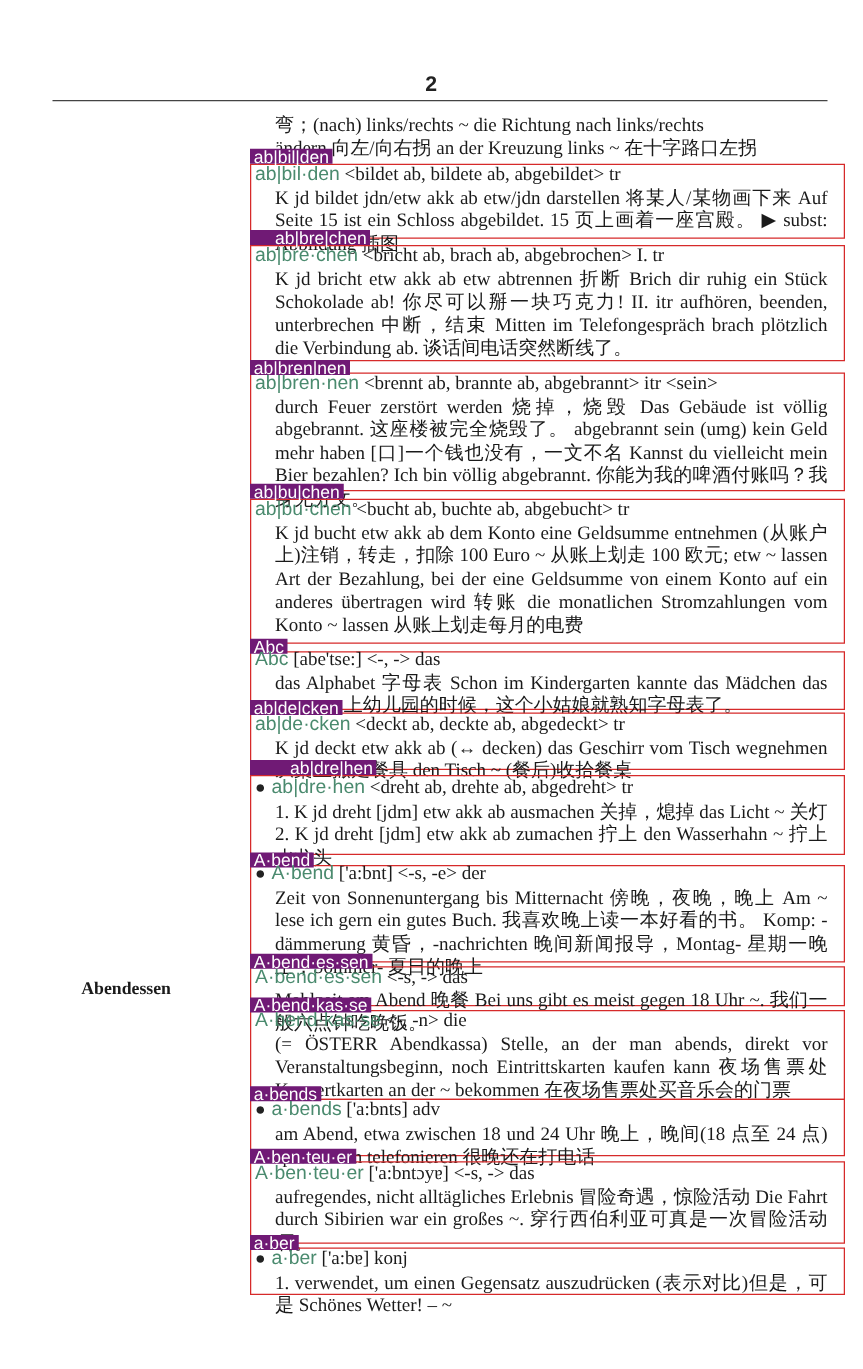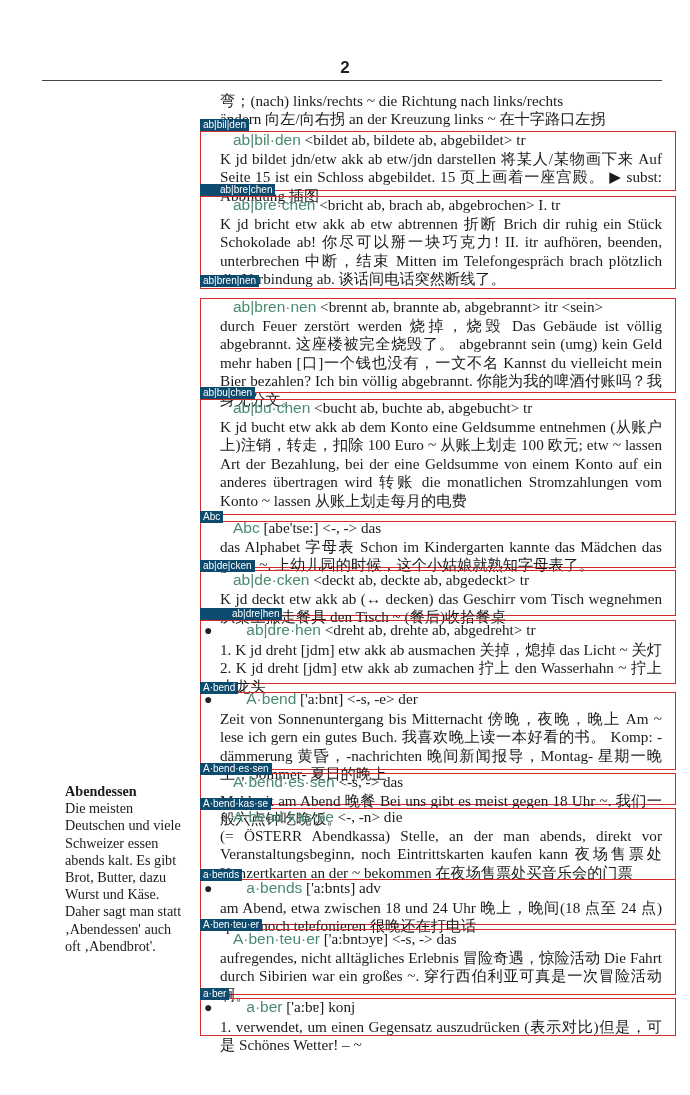--- a/index.html
+++ b/index.html
@@ -12,30 +12,30 @@
     font-family: "Liberation Sans", sans-serif; font-weight: bold; font-size: 17px; color: #222;
   }
   .header-rule {
     position: absolute; top: 80px; left: 42px; width: 620px; height: 0;
     border-top: 1.5px solid #444;
   }
   .cont { position: absolute; left: 220px; width: 440px; font-size: 15.2px; line-height: 18.6px; text-align: justify; }
   .entry { position: absolute; left: 204px; width: 458px; font-size: 15.2px; line-height: 18.6px; text-align: justify; }
   .entry .body { padding-left: 16px; }
   .hw {
-    font-family: "Liberation Sans", "DejaVu Sans", sans-serif; color: #4a8a6e; font-size: 15.5px; margin-left: 29px;
+    font-family: "Liberation Sans", "DejaVu Sans", sans-serif; color: #4a8a6e; font-size: 15.5px;
   }
   .bullet { font-size: 14px; margin-right: 1px; color: #222; }
   .anno-box {
     position: absolute; left: 200px; width: 476px; border: 1.5px solid #d62a2a; box-sizing: border-box;
     pointer-events: none;
   }
   .anno-label {
-    position: absolute; left: 200px; background: #0c4a6e; color: #fff;
-    font-family: "Liberation Sans", sans-serif; font-size: 10px; line-height: 12px; padding: 0 3px;
+    position: absolute; left: 200px; background: #701a75; color: #fff;
+    font-family: "Liberation Sans", sans-serif; font-size: 14px; line-height: 12px; padding: 0 3px;
   }
   .sidebar-note {
     position: absolute; left: 65px; top: 783px; width: 120px;
     font-size: 14.2px; line-height: 17.2px;
   }
   .sidebar-note .title { font-weight: bold; }
 </style>
 </head>
 <body>
 
@@ -55,21 +55,21 @@
 
 <div class="anno-box" style="top:196px;height:93px;"></div>
 <div class="anno-label" style="top:184px;padding-left:20px;">ab|bre|chen</div>
 <div class="entry" style="top:196px;">
   <span class="hw">ab|bre·chen</span>
   <span>&lt;bricht ab, brach ab, abgebrochen&gt; I. tr</span>
   <div class="body">K jd bricht etw akk ab etw abtrennen 折断 Brich dir ruhig ein Stück Schokolade ab! 你尽可以掰一块巧克力! II. itr aufhören, beenden, unterbrechen 中断，结束 Mitten im Telefongespräch brach plötzlich die Verbindung ab. 谈话间电话突然断线了。</div>
 </div>
 
 <div class="anno-box" style="top:298px;height:95px;"></div>
-<div class="anno-label" style="top:275px;">ab|bren|nen</div>
+<div class="anno-label" style="top:288px;">ab|bren|nen</div>
 <div class="entry" style="top:298px;">
   <span class="hw">ab|bren·nen</span>
   <span>&lt;brennt ab, brannte ab, abgebrannt&gt; itr &lt;sein&gt;</span>
   <div class="body">durch Feuer zerstört werden 烧掉，烧毁 Das Gebäude ist völlig abgebrannt. 这座楼被完全烧毁了。 abgebrannt sein (umg) kein Geld mehr haben [口]一个钱也没有，一文不名 Kannst du vielleicht mein Bier bezahlen? Ich bin völlig abgebrannt. 你能为我的啤酒付账吗？我身无分文。</div>
 </div>
 
 <div class="anno-box" style="top:399px;height:116px;"></div>
 <div class="anno-label" style="top:387px;">ab|bu|chen</div>
 <div class="entry" style="top:399px;">
   <span class="hw">ab|bu·chen</span>
@@ -148,14 +148,13 @@
 <div class="anno-label" style="top:988px;">a·ber</div>
 <div class="entry" style="top:998px;">
   <span class="bullet">●</span>
   <span class="hw">a·ber</span>
   <span>['a:bɐ] konj</span>
   <div class="body">1. verwendet, um einen Gegensatz auszudrücken (表示对比)但是，可是 Schönes Wetter! – ~</div>
 </div>
 
 <div class="sidebar-note">
   <div class="title">Abendessen</div>
-  <div>Die meisten Deutschen und viele Schweizer essen abends kalt. Es gibt Brot, Butter, dazu Wurst und Käse. Daher sagt man statt ‚Abendessen' auch oft ‚Abendbrot'.</div>
 </div>
 
 </body></html>

